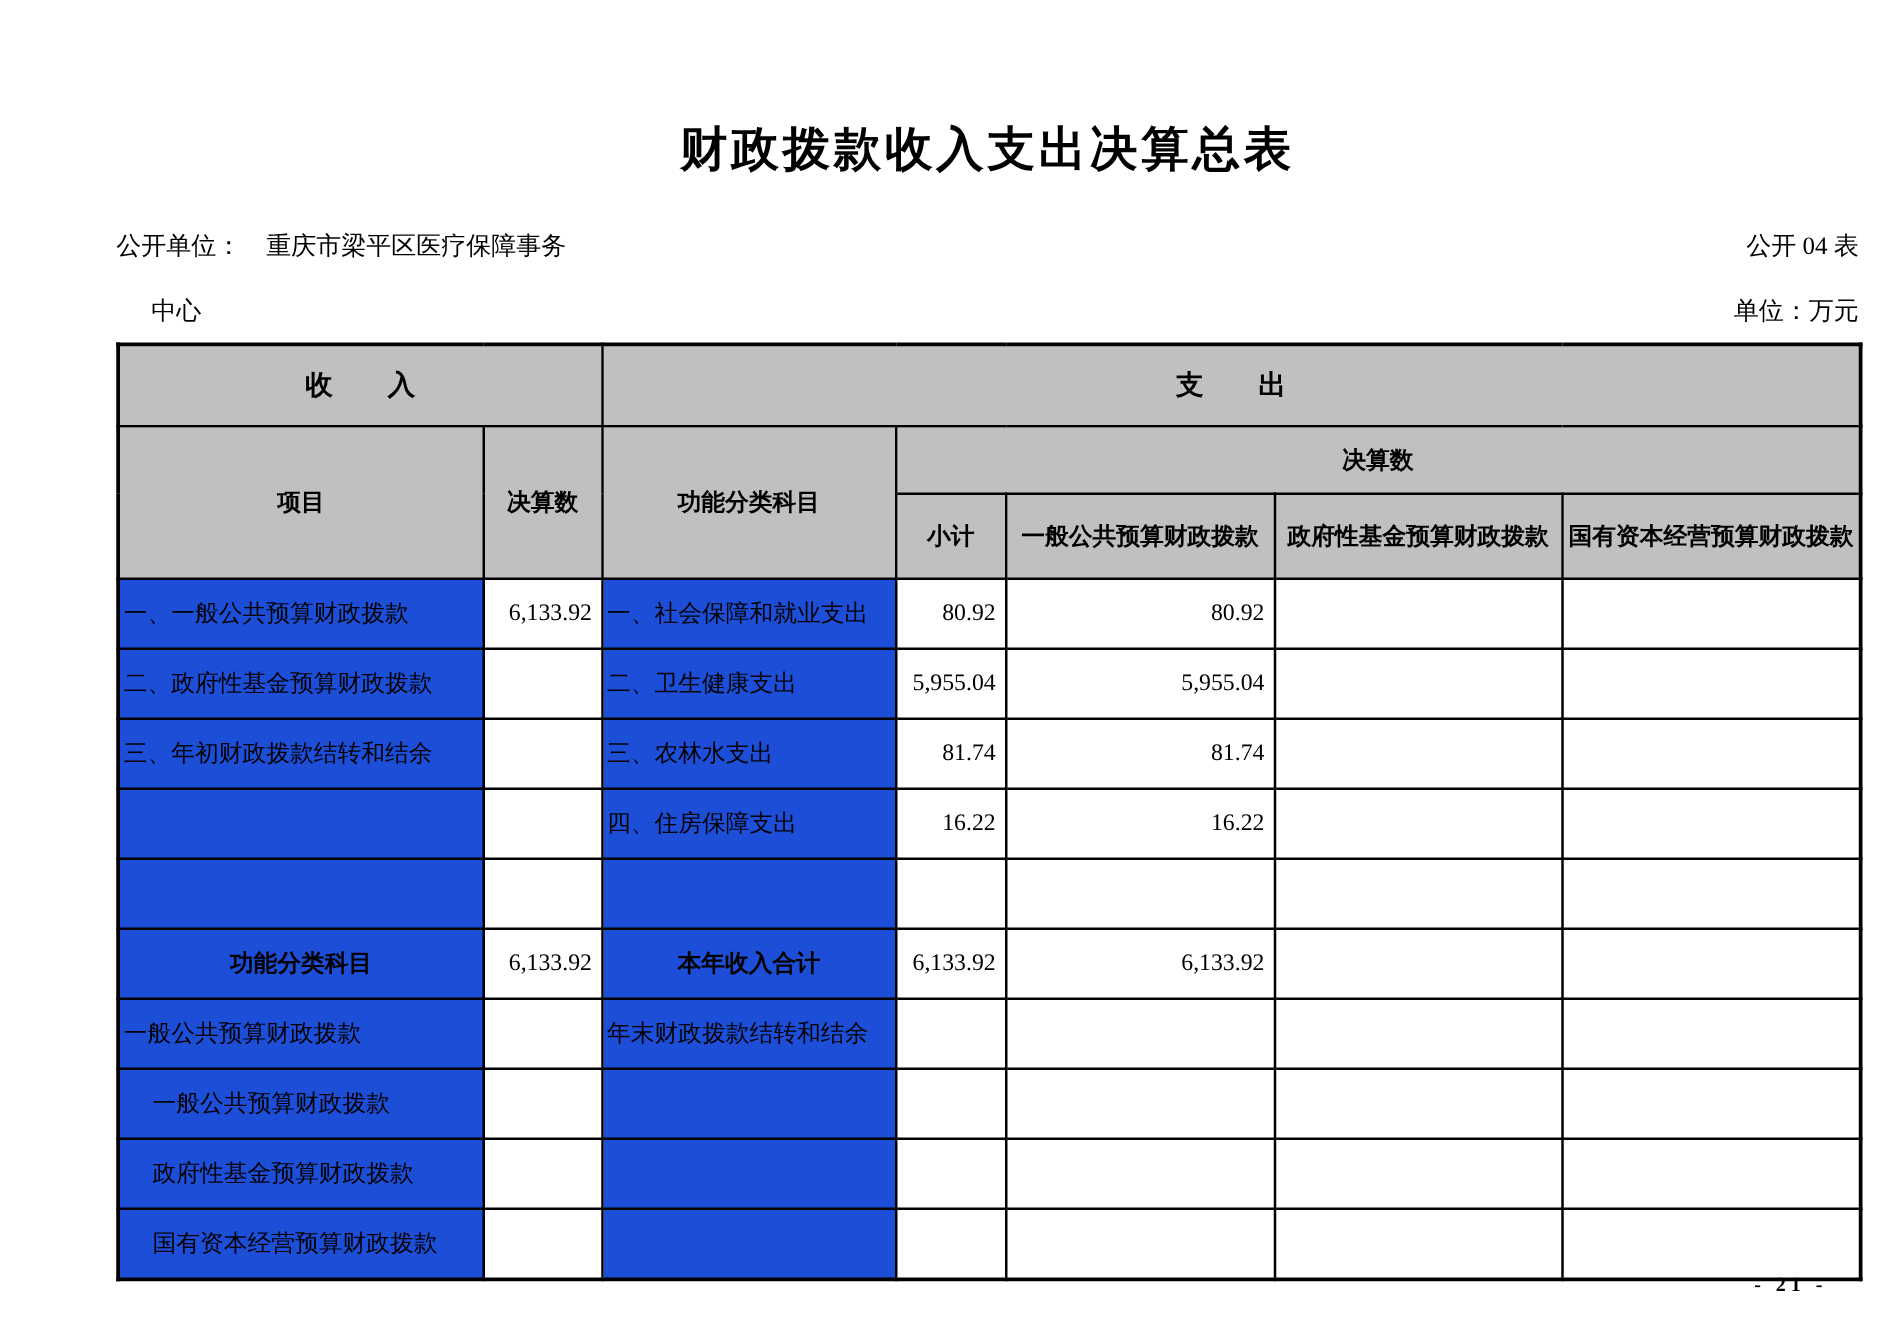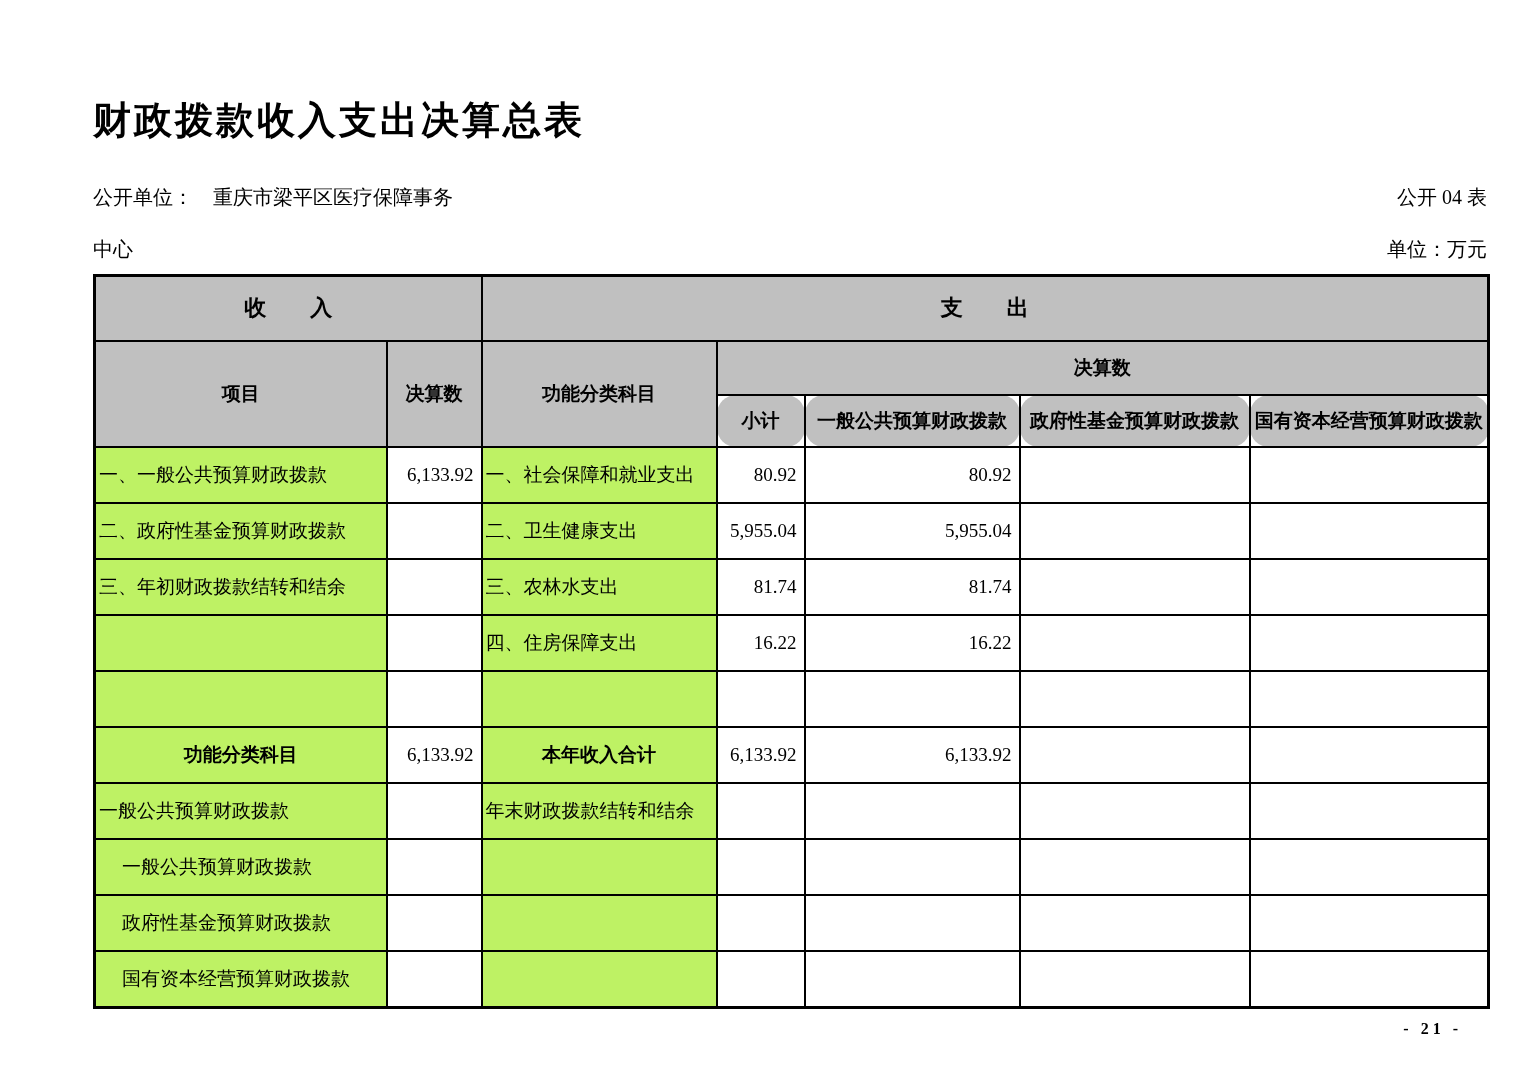--- a/index.html
+++ b/index.html
@@ -11,57 +11,58 @@
     overflow: hidden;
     position: relative;
   }
   .content {
     position: absolute;
     left: 93px; top: 0;
     width: 1394px;
   }
   .title {
     margin-top: 98px;
+    text-align: center;
     font-size: 38px;
     font-weight: bold;
     letter-spacing: 3px;
     line-height: 1.2;
   }
   .meta-row {
     display: flex;
     justify-content: space-between;
     align-items: flex-end;
     font-size: 20px;
     line-height: 26px;
   }
   .meta-row.first { margin-top: 40px; }
-  .meta-row.second { margin-top: 26px; margin-bottom: 12px; }
+  .meta-row.second { margin-top: 26px; margin-bottom: 12px; margin-left: 28px; }
   table.budget-table {
     table-layout: fixed;
     border-collapse: collapse;
     width: 1394px;
     border: 3px solid #000;
   }
   .budget-table th, .budget-table td {
     border: 2px solid #000;
     font-size: 19px;
     overflow: hidden;
   }
   .budget-table th {
     background: #c0c0c0;
     font-weight: bold;
     text-align: center;
     padding: 0 1px;
   }
   th.section-hd { font-size: 22px; height: 66px; }
   tr.hdr-group th { height: 54px; }
-  tr.hdr-sub th { height: 52px; border-radius: 19px; }
+  tr.hdr-sub th { height: 68px; }
   .budget-table tbody tr { height: 56px; }
   .budget-table td.label {
-    background: #bef264;
+    background: #1d4ed8;
     text-align: left;
     padding-left: 3px;
   }
   .budget-table td.label.indent { padding-left: 26px; }
   .budget-table td.label.total {
     text-align: center;
     font-weight: bold;
     padding-left: 0;
   }
   .budget-table td.num {

